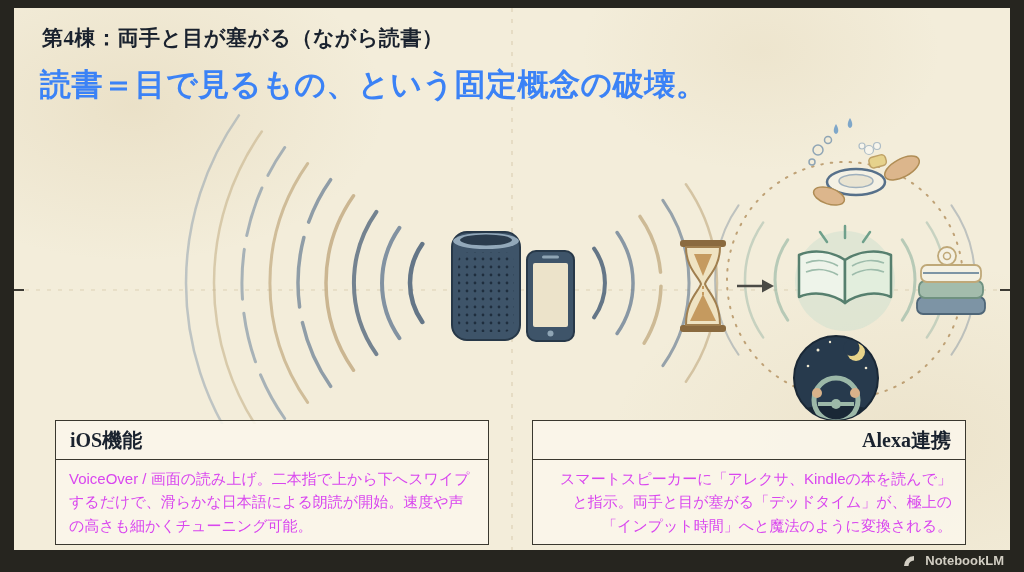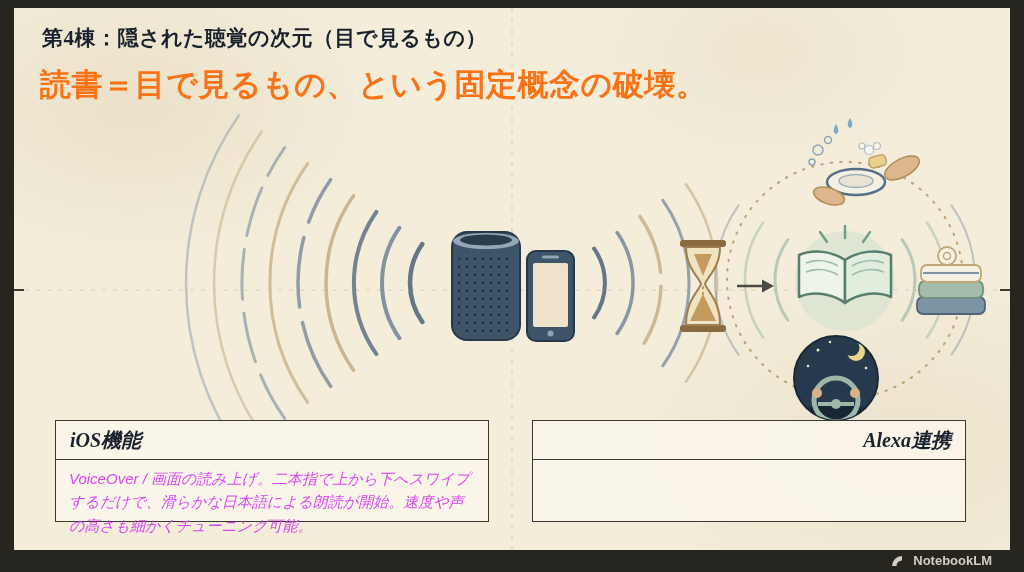--- a/index.html
+++ b/index.html
@@ -20,43 +20,42 @@
   .scene { position:absolute; left:0; top:0; width:1024px; height:572px; }
 
   .kicker {
     position:absolute; left:42px; top:24px;
     font-family:"Liberation Serif","DejaVu Serif",serif;
     font-weight:bold; font-size:21px; color:#1a222e; letter-spacing:0.5px;
   }
   .headline {
     position:absolute; left:40px; top:64px;
     font-family:"Liberation Serif","DejaVu Serif",serif;
-    font-weight:800; font-size:31px; color:#f97316; letter-spacing:0.5px;
+    font-weight:800; font-size:31px; color:#3b82f6; letter-spacing:0.5px;
   }
 
   .card {
-    position:absolute; top:420px; width:434px; height:102px;
+    position:absolute; top:420px; width:434px; height:125px;
     background:rgba(250,246,234,0.88);
     border:1.6px solid #3a382f;
-    font-style:italic;
   }
   .card-left  { left:55px; }
   .card-right { left:532px;text-align:right; }
   .card-title {
     font-family:"Liberation Serif","DejaVu Serif",serif;
     font-weight:bold; font-size:20px; color:#1a222e;
     padding:6px 14px 5px; border-bottom:1.6px solid #3a382f;
   }
   .card-body {
     font-size:15px; line-height:1.55; color:#d946ef;
     padding:7px 13px;
   }
 
   .brand {
-    position:absolute; right:32px; bottom:3px; height:17px;
+    position:absolute; right:20px; bottom:3px; height:17px;
     display:flex; align-items:center; gap:9px;
     color:#d2cec3; font-size:13px; font-weight:bold;
   }
   .brand svg { display:block; }
 </style>
 </head>
 <body>
 
 <div class="frame">
   <div class="parchment"></div>
@@ -193,30 +192,31 @@
     </g>
 
     <g>
       <rect x="527" y="251" width="47" height="90" rx="9" fill="#3e5469" stroke="#273848" stroke-width="2"></rect>
       <rect x="533" y="263" width="35" height="64" rx="2" fill="#ece3ca"></rect>
       <rect x="542" y="255.5" width="17" height="3" rx="1.5" fill="#8fa5b5"></rect>
       <circle cx="550.5" cy="333.5" r="3" fill="#8fa5b5"></circle>
     </g>
   </svg>
 
-  <div class="kicker">第4棟：隠された聴覚の次元（目で見るもの）</div>
+  <div class="kicker">第4棟：両手と目が塞がる（ながら読書）</div>
   <div class="headline">読書＝目で見るもの、という固定概念の破壊。</div>
 
   <div class="card card-left">
     <div class="card-title">iOS機能</div>
     <div class="card-body">VoiceOver / 画面の読み上げ。二本指で上から下へスワイプするだけで、滑らかな日本語による朗読が開始。速度や声の高さも細かくチューニング可能。</div>
   </div>
 
   <div class="card card-right">
     <div class="card-title">Alexa連携</div>
+    <div class="card-body">スマートスピーカーに「アレクサ、Kindleの本を読んで」と指示。両手と目が塞がる「デッドタイム」が、極上の「インプット時間」へと魔法のように変換される。</div>
   </div>
 
   <div class="brand">
     <svg width="14" height="14" viewBox="0 0 14 14">
       <path d="M2,12 A10,10 0 0 1 12,2 L12,6.5 A5.5,5.5 0 0 0 6.5,12 Z" fill="#d2cec3"></path>
     </svg>
     <span>NotebookLM</span>
   </div>
 </div>
 

